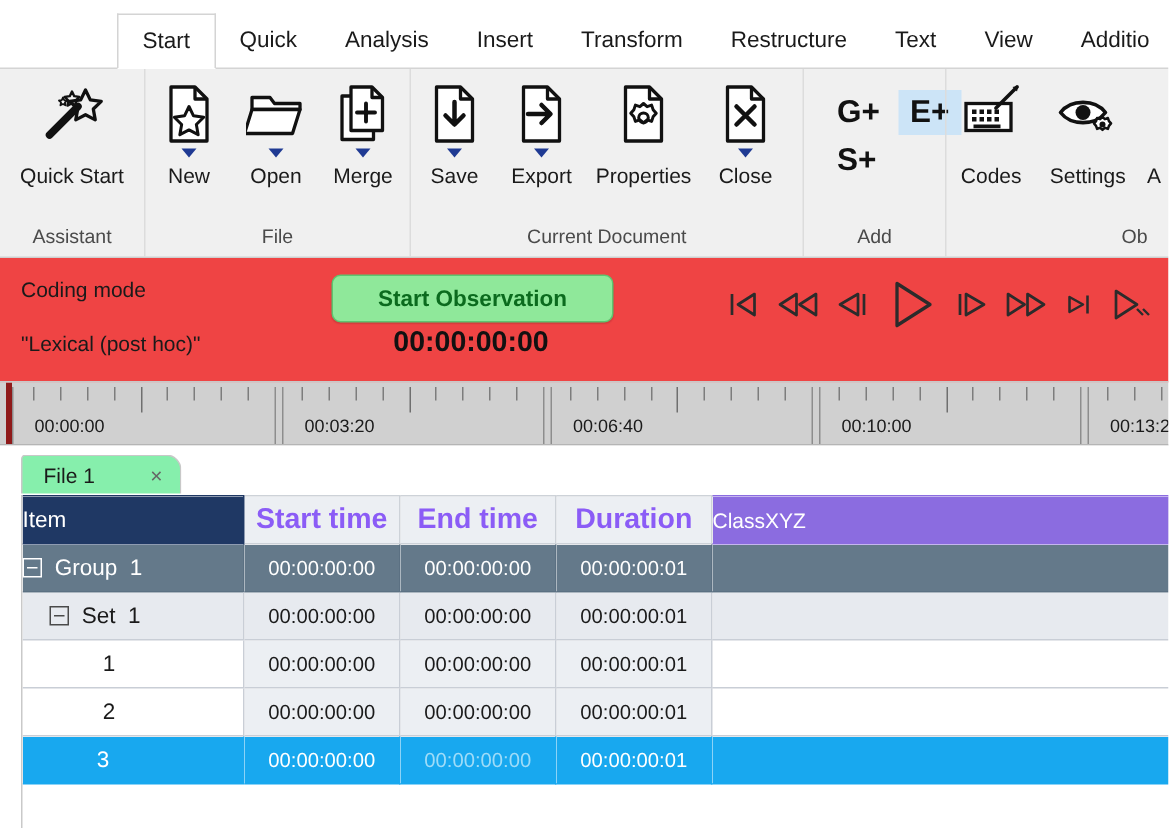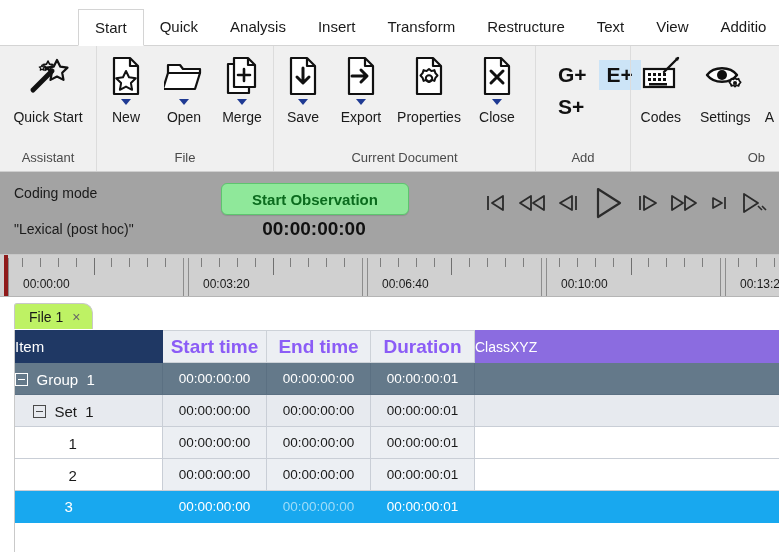--- a/index.html
+++ b/index.html
@@ -121,21 +121,21 @@
     line-height: 26px;
     cursor: default;
     box-sizing: border-box;
   }
   .add-key.selected { background: #cce4f7; }
 
   
   .obsbar {
     position: relative;
     height: 83px;
-    background: #a3a3a3;
+    background: #ef4444;
     border-bottom: 1px solid #c8c8c8;
     box-sizing: border-box;
   }
   .coding-label {
     position: absolute; left: 14px; top: 13px;
     font-size: 14px; color: #1a1a1a;
   }
   .coding-value {
     position: absolute; left: 14px; top: 49px;
     font-size: 14px; color: #1a1a1a;
@@ -228,27 +228,28 @@
     height: 1px;
     background: #ffffff;
   }
   .doctab {
     position: relative;
     height: 27px;
     display: flex; align-items: center;
     padding: 0 12px 0 14px;
     font-size: 14px;
     color: #1a1a1a;
-    background: #bef264;
+    background: #86efac;
     border: 1px solid #c8c8c8;
     border-bottom: none;
     border-radius: 3px 10px 0 0;
     transform: skewX(0deg);
     cursor: default;
     box-sizing: border-box;
+    gap: 28px;
   }
   .doctab .tabclose {
     margin-left: 9px;
     font-size: 14px;
     color: #666;
     cursor: default;
   }
 
   
   .gridwrap {

